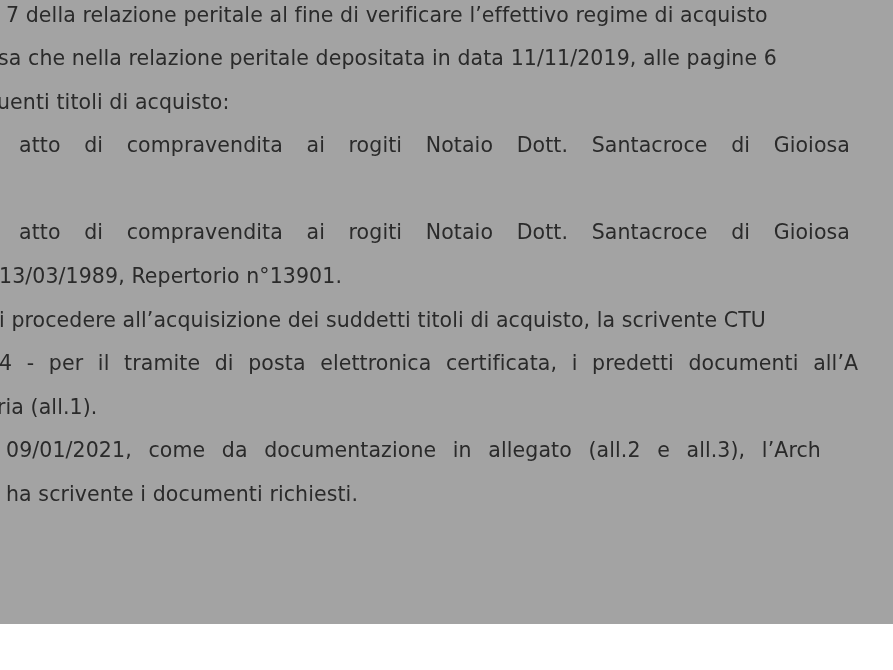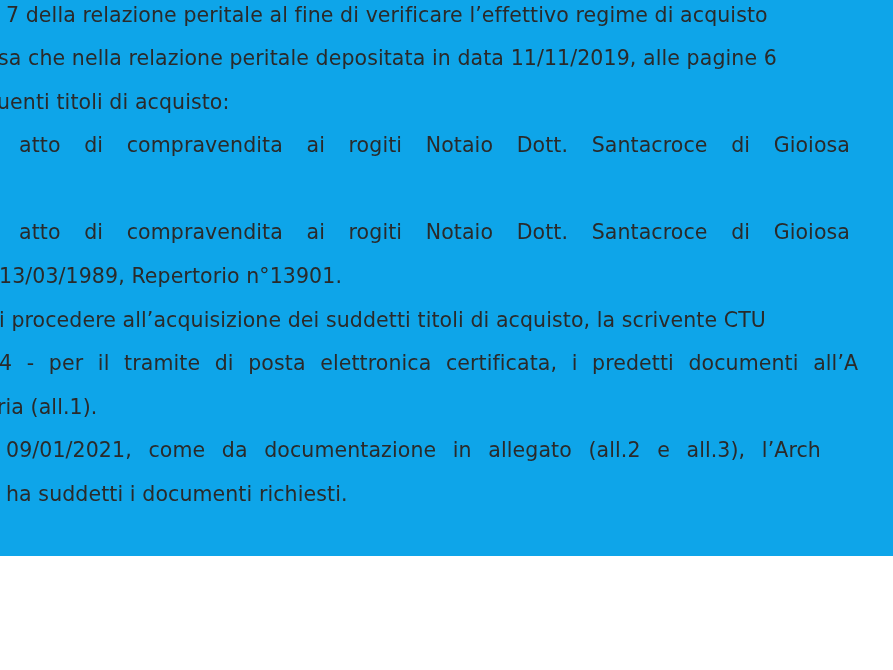--- a/index.html
+++ b/index.html
@@ -13,22 +13,22 @@
       overflow: hidden;
       position: relative;
       font-family: "DejaVu Sans", "Liberation Sans", sans-serif;
       color: #2a2a2a;
     }
     .page {
       position: absolute;
       left: 0;
       top: 0;
       width: 893px;
-      height: 556px;
-      background: #0ea5e9;
+      height: 624px;
+      background: #a3a3a3;
       overflow: hidden;
     }
     .line {
       position: absolute;
       white-space: nowrap;
       font-size: 20.5px;
       line-height: 26px;
       letter-spacing: 0.1px;
     }
     .just {
@@ -49,15 +49,15 @@
   <div class="line" style="left:6px; top:2px;">7 della relazione peritale al fine di verificare l’effettivo regime di acquisto</div>
   <div class="line" style="left:-2px; top:45px;">sa che nella relazione peritale depositata in data 11/11/2019, alle pagine 6</div>
   <div class="line" style="left:-3px; top:89px;">uenti titoli di acquisto:</div>
   <div class="line just-wide" style="left:-1px; top:132px;">atto di compravendita ai rogiti Notaio Dott. Santacroce di Gioiosa</div>
   <div class="line just-wide" style="left:-1px; top:219px;">atto di compravendita ai rogiti Notaio Dott. Santacroce di Gioiosa</div>
   <div class="line" style="left:-1px; top:263px;">13/03/1989, Repertorio n°13901.</div>
   <div class="line" style="left:-1px; top:307px;">i procedere all’acquisizione dei suddetti titoli di acquisto, la scrivente CTU</div>
   <div class="line just-mid" style="left:-1px; top:350px;">4 - per il tramite di posta elettronica certificata, i predetti documenti all’A</div>
   <div class="line" style="left:-3px; top:394px;">ria (all.1).</div>
   <div class="line just" style="left:6px; top:437px;">09/01/2021, come da documentazione in allegato (all.2 e all.3), l’Arch</div>
-  <div class="line" style="left:6px; top:481px;">ha suddetti i documenti richiesti.</div>
+  <div class="line" style="left:6px; top:481px;">ha scrivente i documenti richiesti.</div>
   <div class="line just" style="left:-7px; top:653px;">oscritta C.T.U., tenuto conto di quanto sopra esposto e ad esaurime</div>
 </div>
 
 </body></html>

